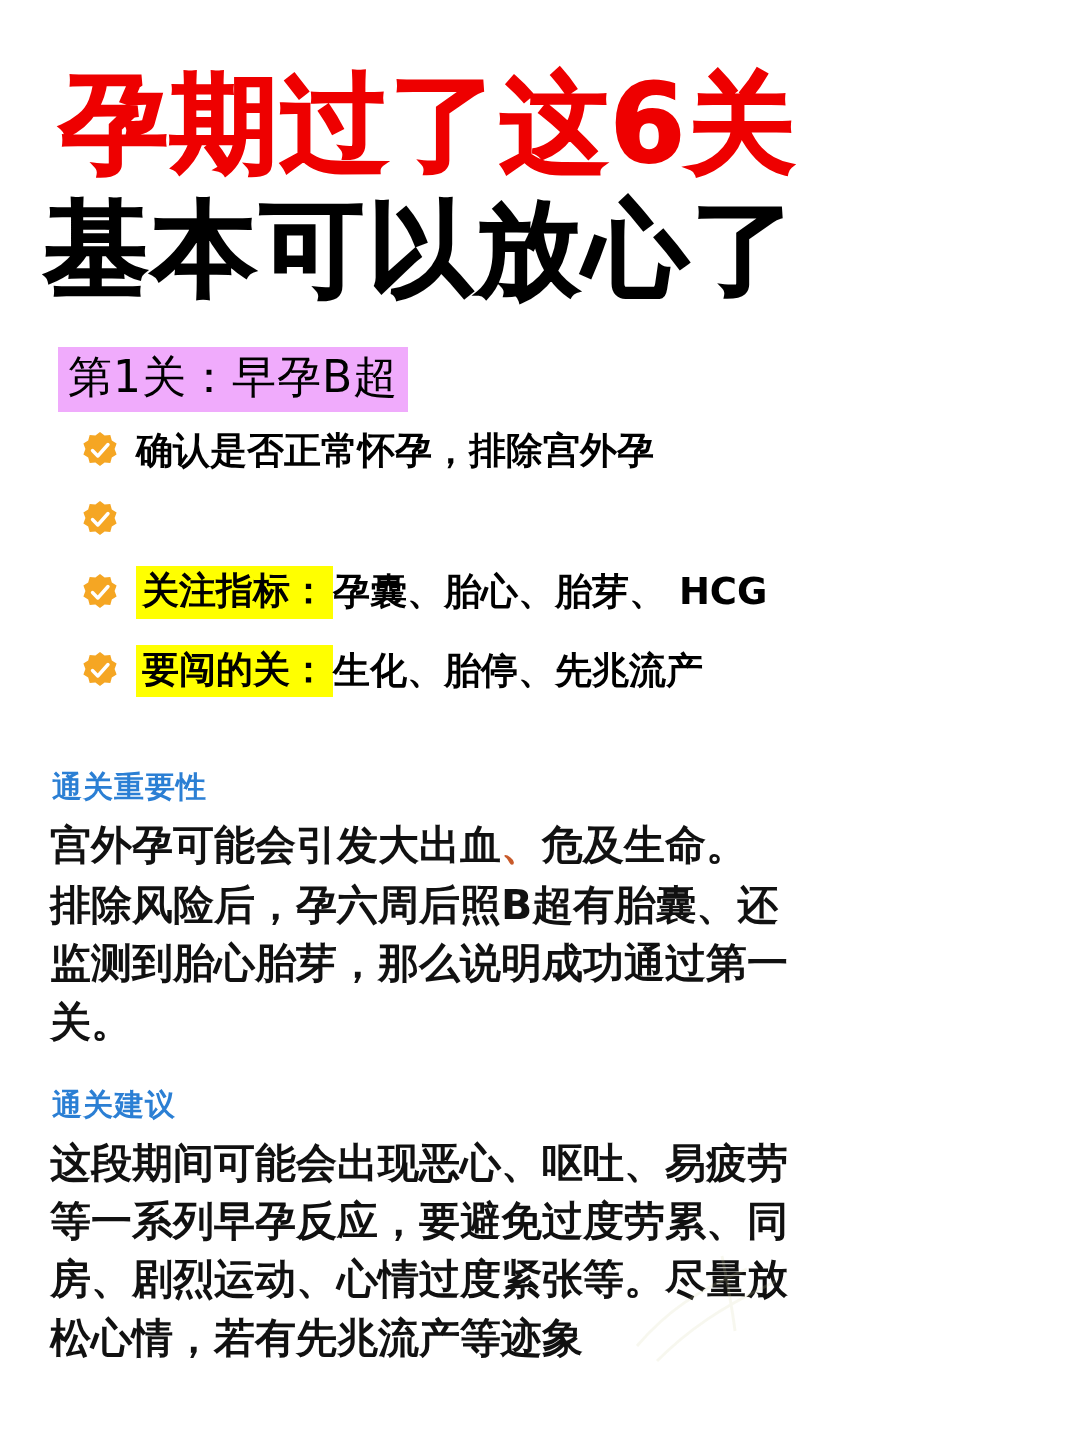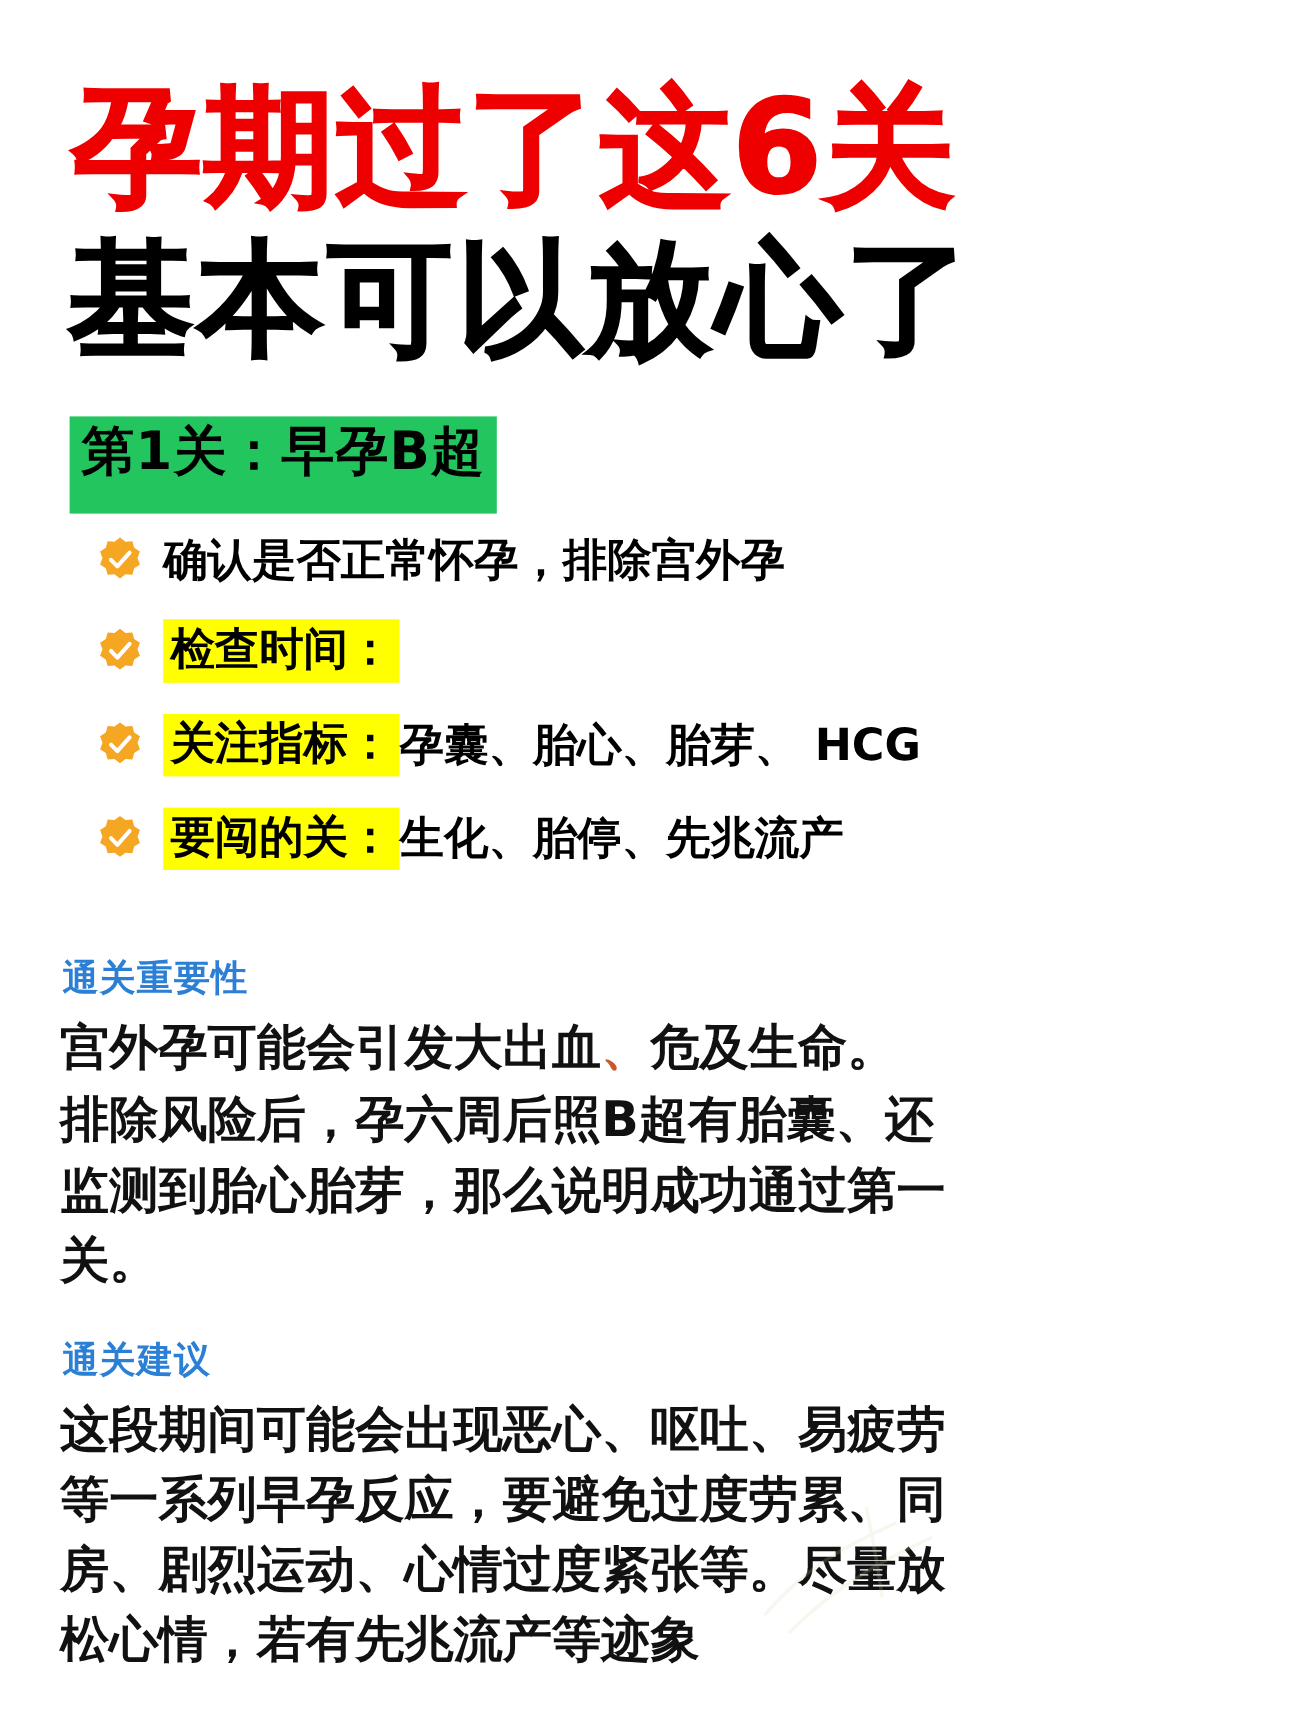--- a/index.html
+++ b/index.html
@@ -28,40 +28,40 @@
     text-align: center;
     font-size: 108px;
     line-height: 1.12;
     font-weight: 900;
     color: #ee0000;
     letter-spacing: 2px;
     -webkit-text-stroke: 2px #ee0000;
     margin: 12px 0 6px 0;
   }
   .title-2 {
-    text-align: right;
+    text-align: left;
     font-size: 104px;
     line-height: 1.12;
     font-weight: 900;
     color: #000000;
     letter-spacing: 4px;
     -webkit-text-stroke: 2px #000000;
     margin: 0 0 18px 0;
   }
 
   
   .section-head {
     margin: 40px 0 16px 14px;
   }
   .section-head .hl {
-    background: #22c55e;
+    background: #f0abfc;
     font-size: 44px;
-    font-weight: 700;
-    color: #000000;
-    padding: 4px 10px 24px 10px;
+    font-weight: 400;
+    color: #000000;
+    padding: 4px 10px 8px 10px;
     line-height: 1.2;
     letter-spacing: 1px;
     display: inline-block;
   }
 
   
   .bullets {
     margin: 6px 0 0 0;
     padding: 0;
     list-style: none;
@@ -154,21 +154,20 @@
       <span class="bl-value">确认是否正常怀孕，排除宫外孕</span>
     </li>
 
     <li class="bullet-row">
       <span class="badge">
         <svg width="40" height="40" viewBox="0 0 40 40" aria-hidden="true">
           <polygon points="20,1 24.6,4.4 30.3,4 31.8,9.5 36.6,12.6 34.6,18 36.6,23.4 31.8,26.5 30.3,32 24.6,31.6 20,35 15.4,31.6 9.7,32 8.2,26.5 3.4,23.4 5.4,18 3.4,12.6 8.2,9.5 9.7,4 15.4,4.4" fill="#f5a623"></polygon>
           <path d="M12.5 19.5 L17.8 25 L28 13.5" fill="none" stroke="#ffffff" stroke-width="3.4" stroke-linecap="round" stroke-linejoin="round"></path>
         </svg>
       </span>
-      <span class="bl-label">检查时间：</span>
     </li>
 
     <li class="bullet-row">
       <span class="badge">
         <svg width="40" height="40" viewBox="0 0 40 40" aria-hidden="true">
           <polygon points="20,1 24.6,4.4 30.3,4 31.8,9.5 36.6,12.6 34.6,18 36.6,23.4 31.8,26.5 30.3,32 24.6,31.6 20,35 15.4,31.6 9.7,32 8.2,26.5 3.4,23.4 5.4,18 3.4,12.6 8.2,9.5 9.7,4 15.4,4.4" fill="#f5a623"></polygon>
           <path d="M12.5 19.5 L17.8 25 L28 13.5" fill="none" stroke="#ffffff" stroke-width="3.4" stroke-linecap="round" stroke-linejoin="round"></path>
         </svg>
       </span>
       <span class="bl-label">关注指标：</span>

